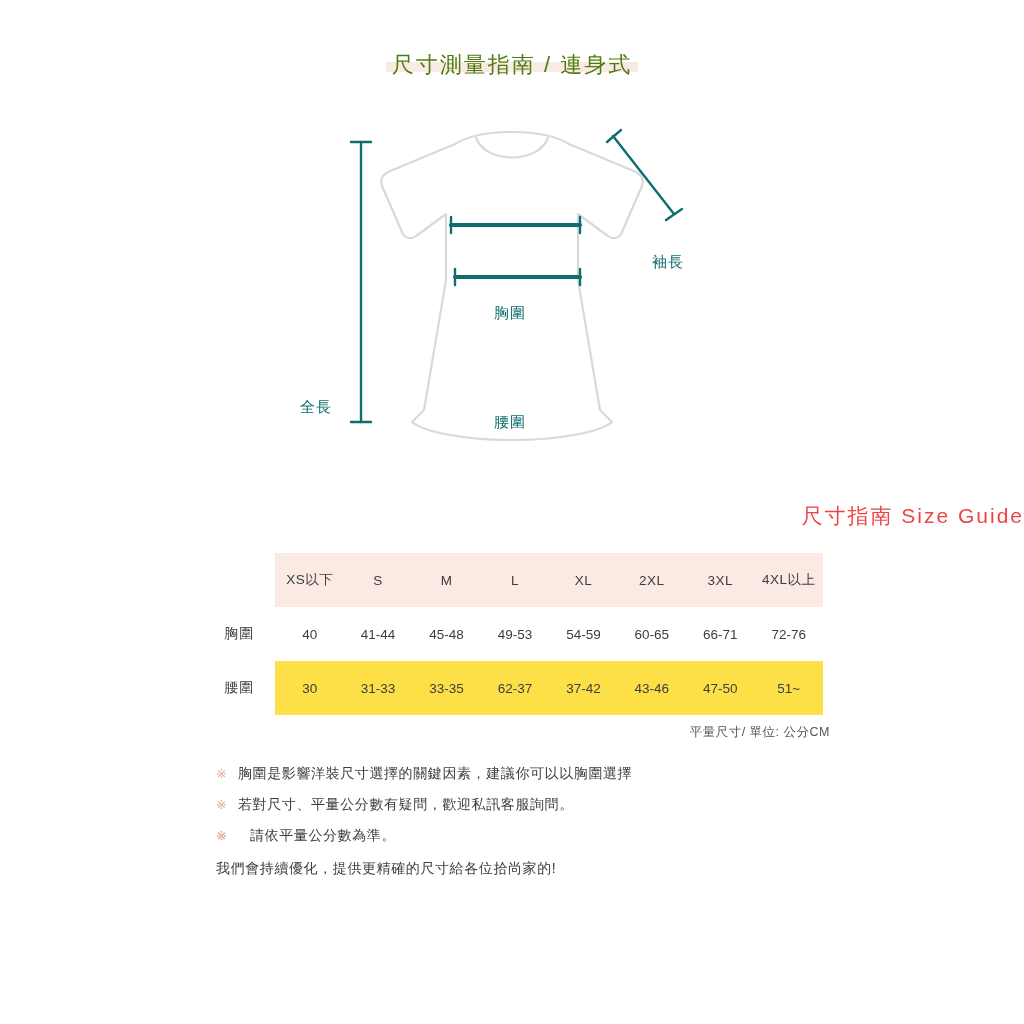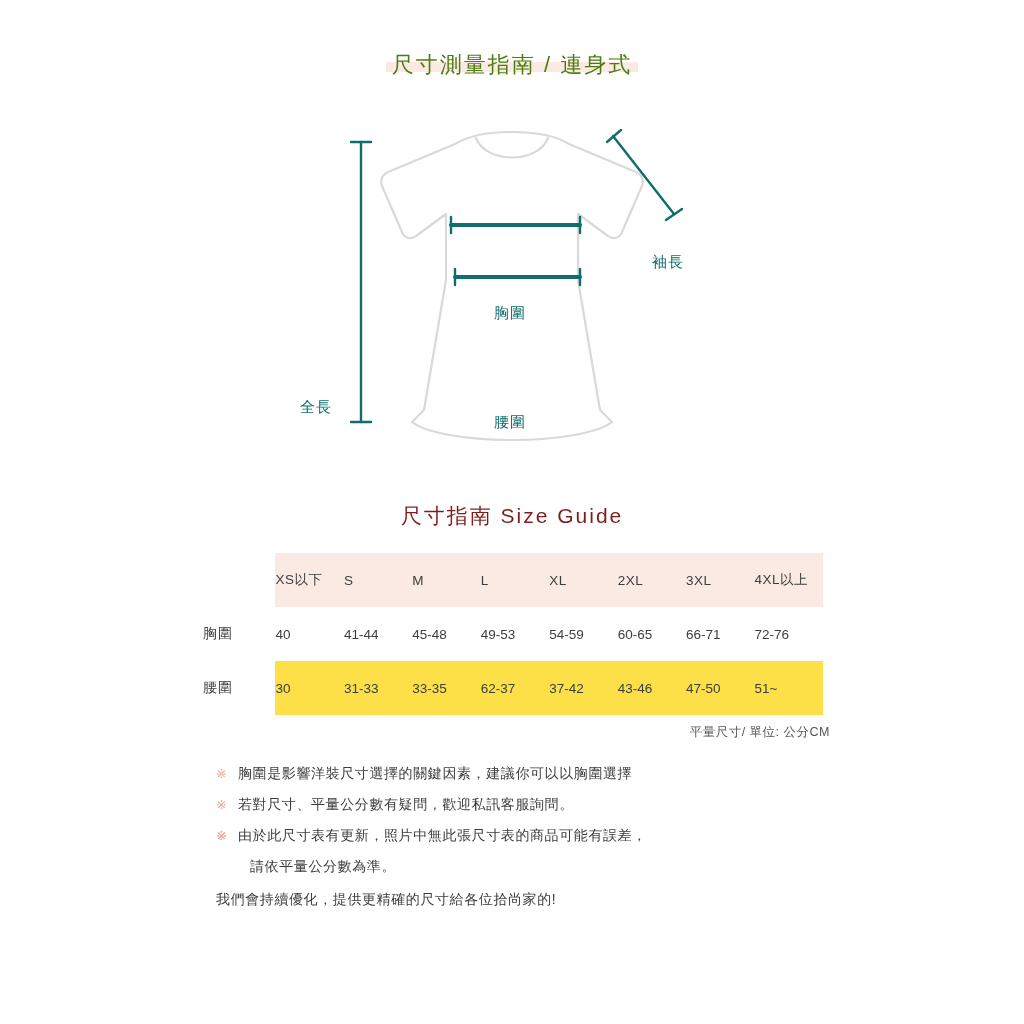--- a/index.html
+++ b/index.html
@@ -80,39 +80,39 @@
   .lbl-bust   { left: 494px; top: 194px; }
   .lbl-waist  { left: 494px; top: 303px; }
   .lbl-len    { left: 300px; top: 288px; }
 
   
   .sg-title {
     position: absolute;
     left: 0;
     top: 502px;
     width: 1024px;
-    text-align: center;
+    text-align: right;
     font-size: 21px;
     letter-spacing: 2px;
-    color: #7f1d1d;
+    color: #ef4444;
   }
 
   
   .tbl {
     position: absolute;
     left: 203px;
     top: 553px;
     width: 620px;
     border-collapse: collapse;
     font-size: 13.5px;
     color: #3d3d3d;
   }
   .tbl td, .tbl th {
     height: 54px;
-    text-align: left;
+    text-align: center;
     font-weight: normal;
     padding: 0;
     white-space: nowrap;
     margin-top: 44px;
   }
   .tbl .hdr-row td { background: #fbe9e3; font-size: 13.5px; letter-spacing: .5px; }
   .tbl .row-bust td { background: #ffffff; }
   .tbl .row-waist td { background: #fde047; }
   .tbl .rowlabel { width: 72px; background: #ffffff !important; font-size: 14px; letter-spacing: 1px; }
   .tbl .row-waist .rowlabel { background: #ffffff !important; }
@@ -278,21 +278,20 @@
     </div>
     <div class="note">
       <span class="mark">※</span>
       <span>若對尺寸、平量公分數有疑問，歡迎私訊客服詢問。</span>
     </div>
     <div class="note">
       <span class="mark">※</span>
     </div>
     <div class="note">
       <span class="mark">※</span>
-      <span>由於此尺寸表有更新，照片中無此張尺寸表的商品可能有誤差，</span>
       <span class="cont">請依平量公分數為準。</span>
     </div>
     <div class="note note-plain">
       <span>我們會持續優化，提供更精確的尺寸給各位拾尚家的!</span>
     </div>
   </div>
 
 </div>
 
 </body></html>

